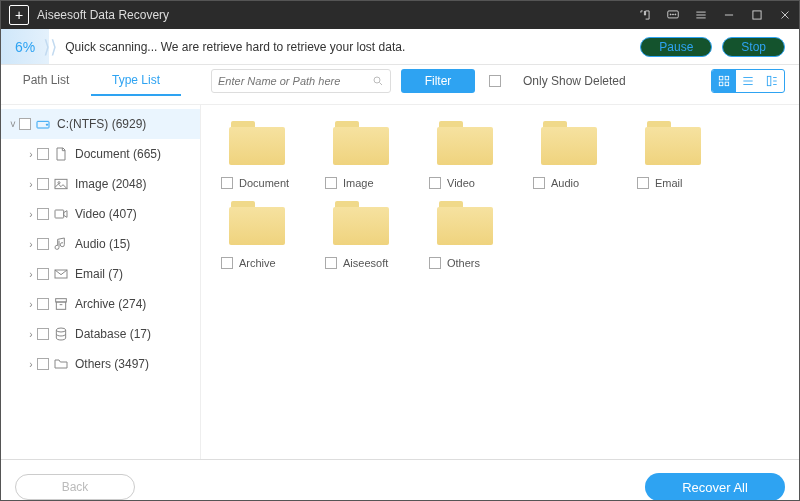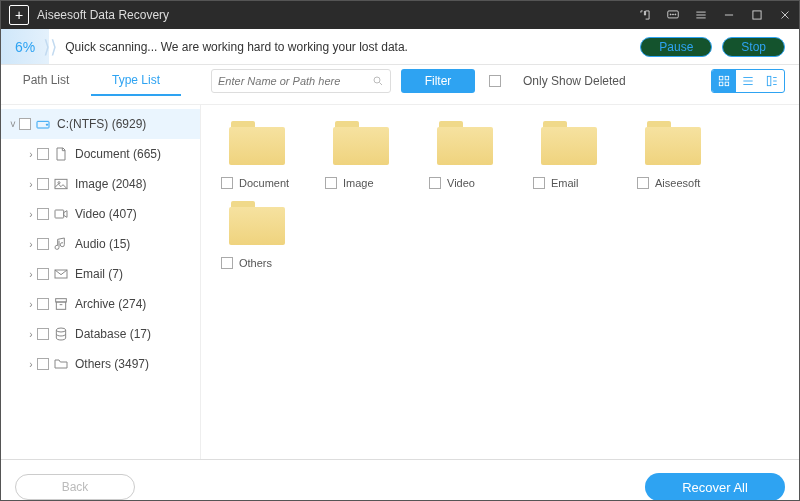--- a/index.html
+++ b/index.html
@@ -100,21 +100,21 @@
         <svg viewBox="0 0 24 24">
           <path d="M6 6l12 12M18 6L6 18"></path>
         </svg>
       </span>
   </div>
 </div>
 
 <div class="progress">
   <span class="pct">6%</span>
   <span class="chev">⟩⟩</span>
-  <span class="msg">Quick scanning... We are working hard to working your lost data.</span>
+  <span class="msg">Quick scanning... We are retrieve hard to retrieve your lost data.</span>
   <div class="btns">
     <button class="pill-btn">Pause</button>
     <button class="pill-btn">Stop</button>
   </div>
 </div>
 
 <div class="toolbar">
   <div class="tabs">
     <div class="tab">Path List</div>
     <div class="tab active">Type List</div>
@@ -279,21 +279,35 @@
         <div class="folder-icon"></div>
         <div class="folder-label">
             <span class="chk"></span>
             <span>Video</span>
           </div>
       </div>
       <div class="folder">
         <div class="folder-icon"></div>
         <div class="folder-label">
             <span class="chk"></span>
+            <span>Audio</span>
+          </div>
+      </div>
+      <div class="folder">
+        <div class="folder-icon"></div>
+        <div class="folder-label">
+            <span class="chk"></span>
             <span>Email</span>
+          </div>
+      </div>
+      <div class="folder">
+        <div class="folder-icon"></div>
+        <div class="folder-label">
+            <span class="chk"></span>
+            <span>Archive</span>
           </div>
       </div>
       <div class="folder">
         <div class="folder-icon"></div>
         <div class="folder-label">
             <span class="chk"></span>
             <span>Aiseesoft</span>
           </div>
       </div>
       <div class="folder">

